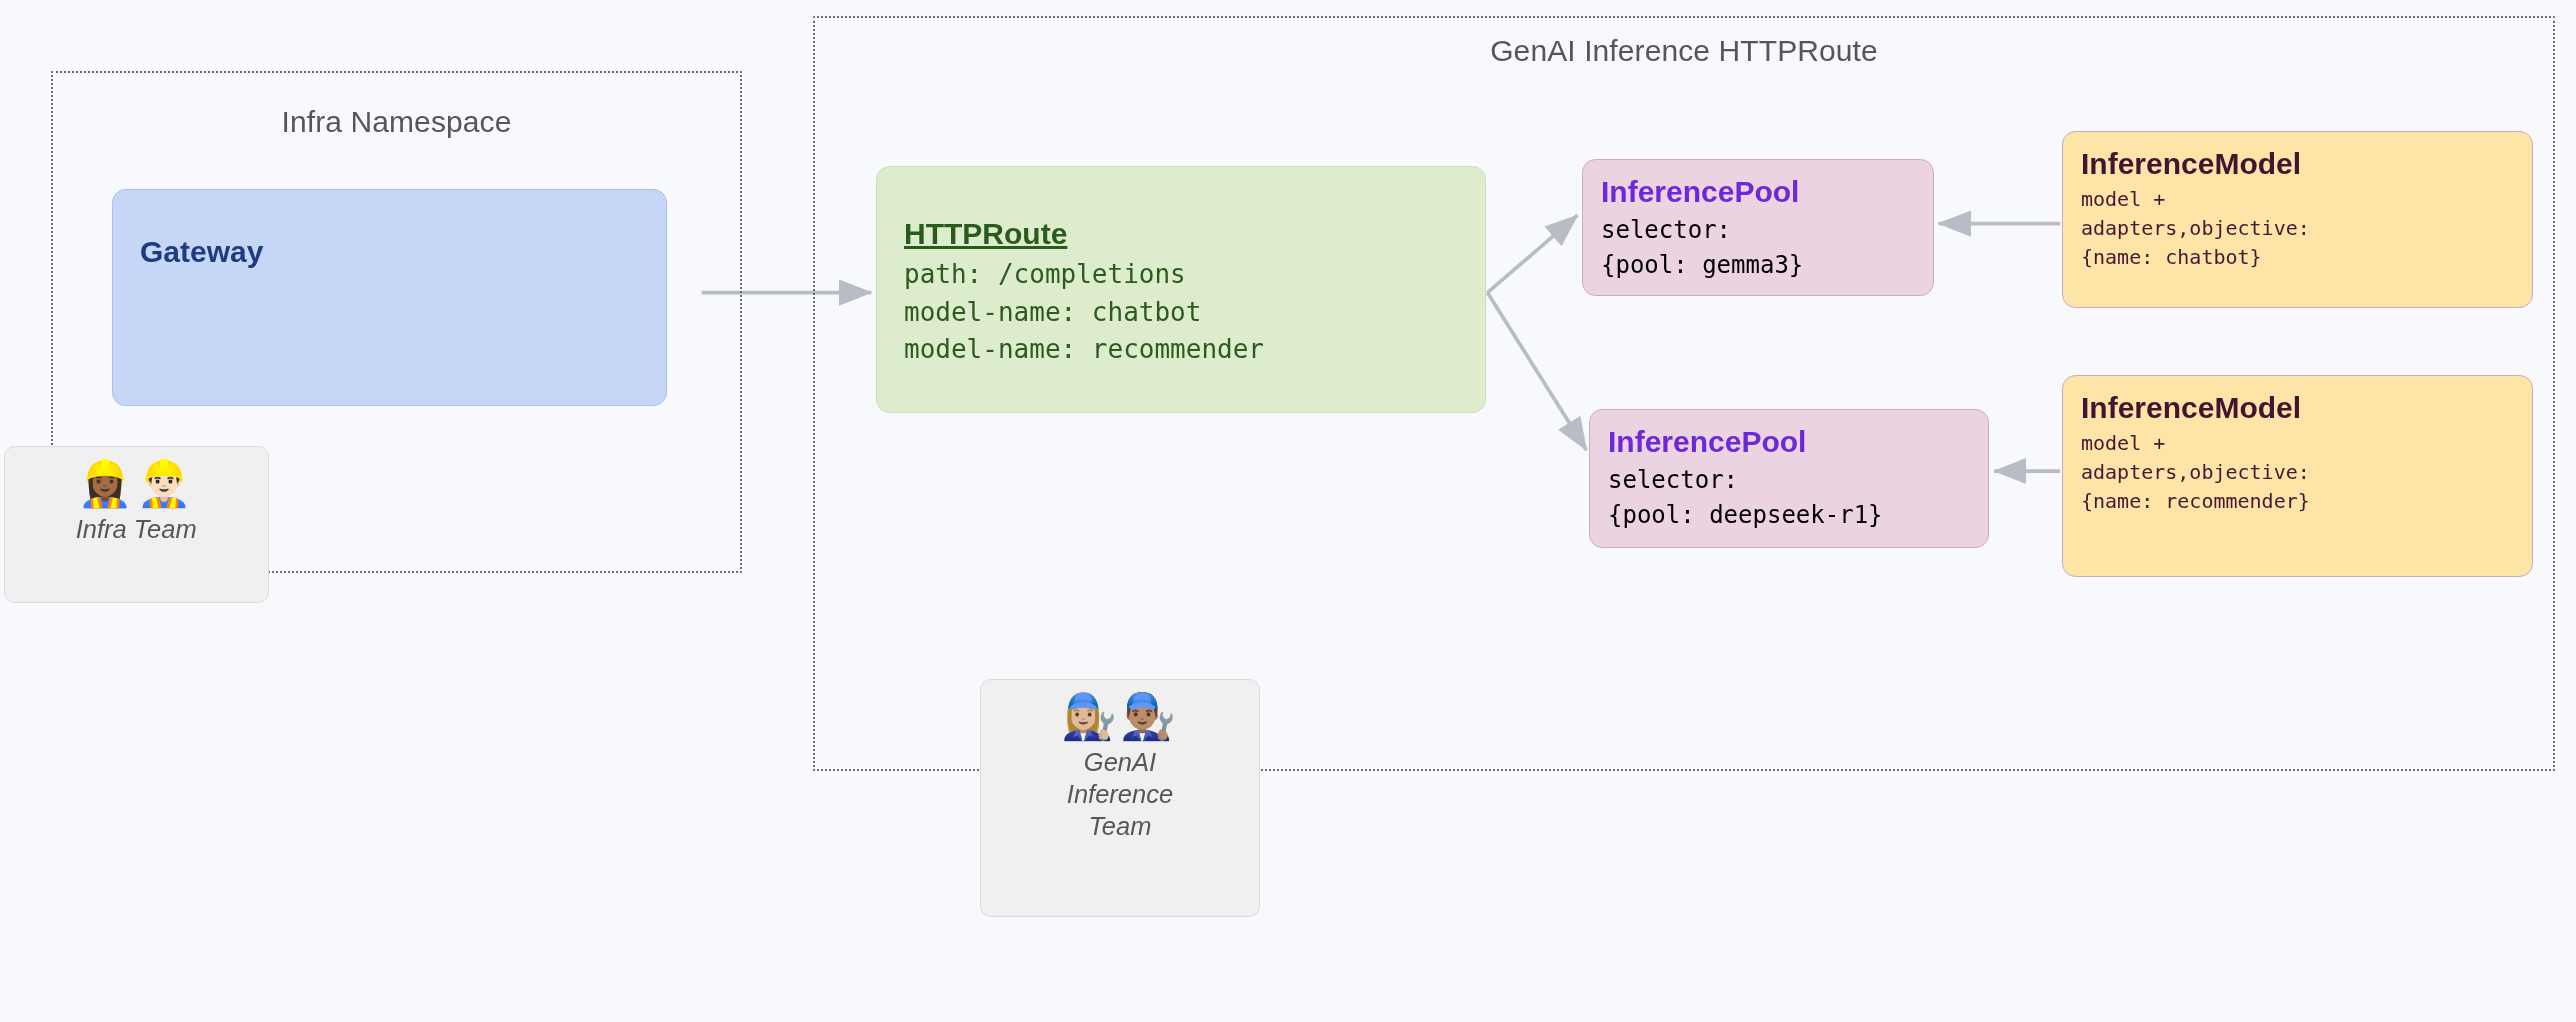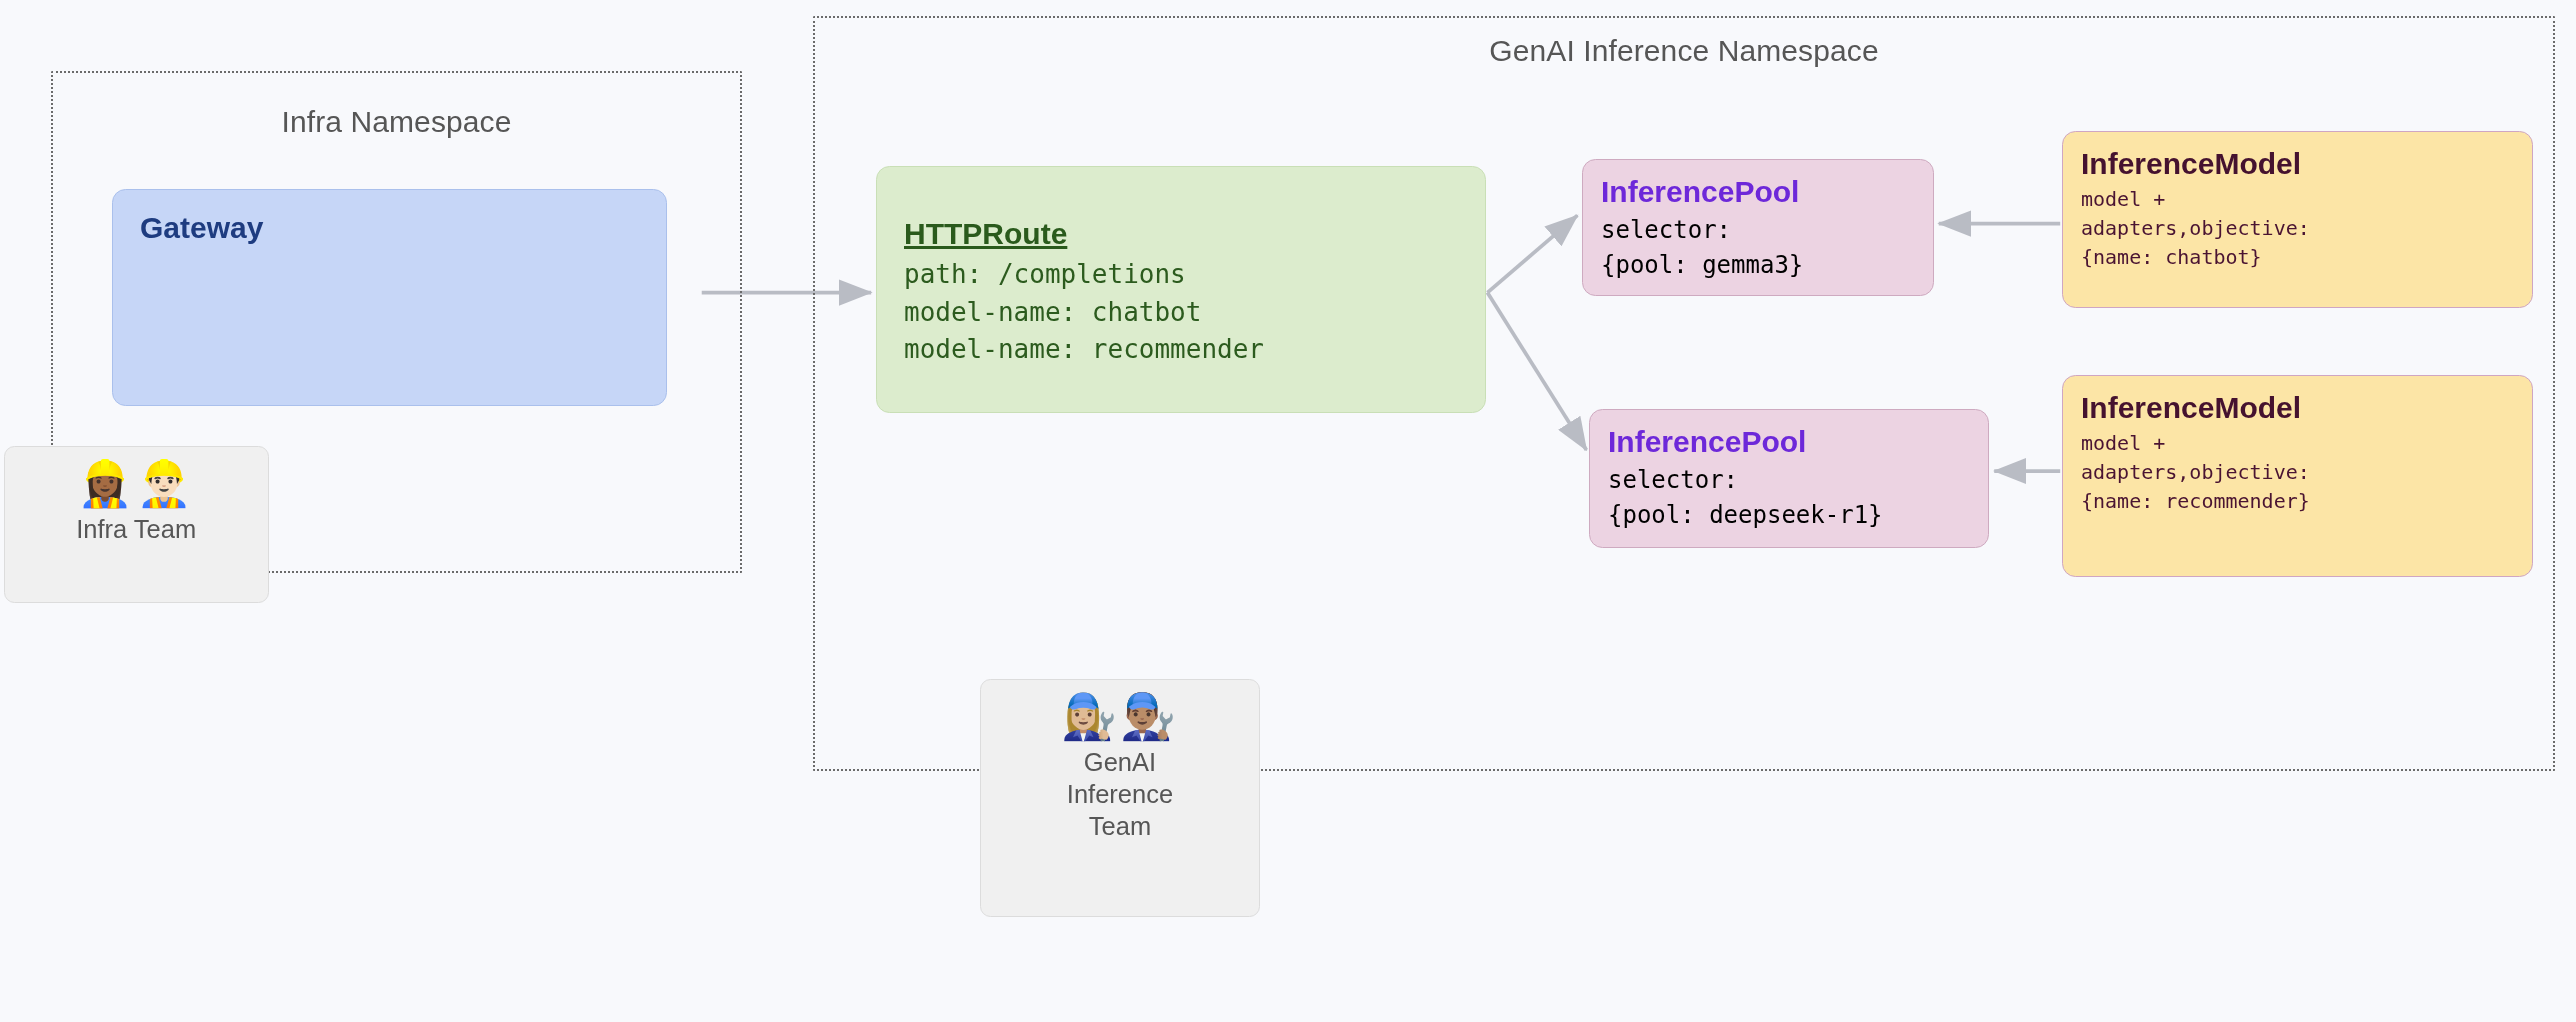--- a/index.html
+++ b/index.html
@@ -63,21 +63,21 @@
     line-height: 1.45;
     white-space: pre;
   }
 
   
   #gateway-card {
     left: 112px; top: 189px;
     width: 555px; height: 217px;
     background: #c6d6f7;
     border: 1.5px solid #aac0ec;
-    padding-top: 20px;
+    padding-top: 44px;
     padding-left: 27px;
   }
   #gateway-card .card-title { color: #1e3c80; font-size: 30px; }
   #gateway-card .card-body  { color: #22407f; font-size: 24px; }
 
   
   #httproute-card {
     left: 876px; top: 166px;
     width: 610px; height: 247px;
     background: #dceccd;
@@ -128,20 +128,21 @@
     letter-spacing: 3px;
     white-space: nowrap;
   }
   .team-label {
     color: #565656;
     font-size: 25.5px;
     line-height: 1.25;
     text-align: center;
     margin-top: 4.5px;
     white-space: pre-line;
+    font-style: italic;
   }
   #infra-team-badge {
     left: 3.7px; top: 446px;
     width: 265px; height: 157px;
   }
   #genai-team-badge {
     left: 980px; top: 679px;
     width: 280px; height: 238px;
   }
 
@@ -174,21 +175,21 @@
     <line x1="2748" y1="298" x2="2586" y2="298" stroke="#b9bcc4" stroke-width="5" marker-end="url(#arrowhead)"></line>
 
     <line x1="2748" y1="628" x2="2660" y2="628" stroke="#b9bcc4" stroke-width="5" marker-end="url(#arrowhead)"></line>
   </svg>
 
   <div class="namespace" id="infra-namespace">
     <div class="namespace-title">Infra Namespace</div>
   </div>
 
   <div class="namespace" id="genai-namespace">
-    <div class="namespace-title">GenAI Inference Namespace</div>
+    <div class="namespace-title">GenAI Inference HTTPRoute</div>
   </div>
 
   <div class="card" id="gateway-card">
     <div class="card-title">Gateway</div>
   </div>
 
   <div class="card" id="httproute-card">
     <div class="card-title">HTTPRoute</div>
     <div class="card-body">path: /completions
 model-name: chatbot

